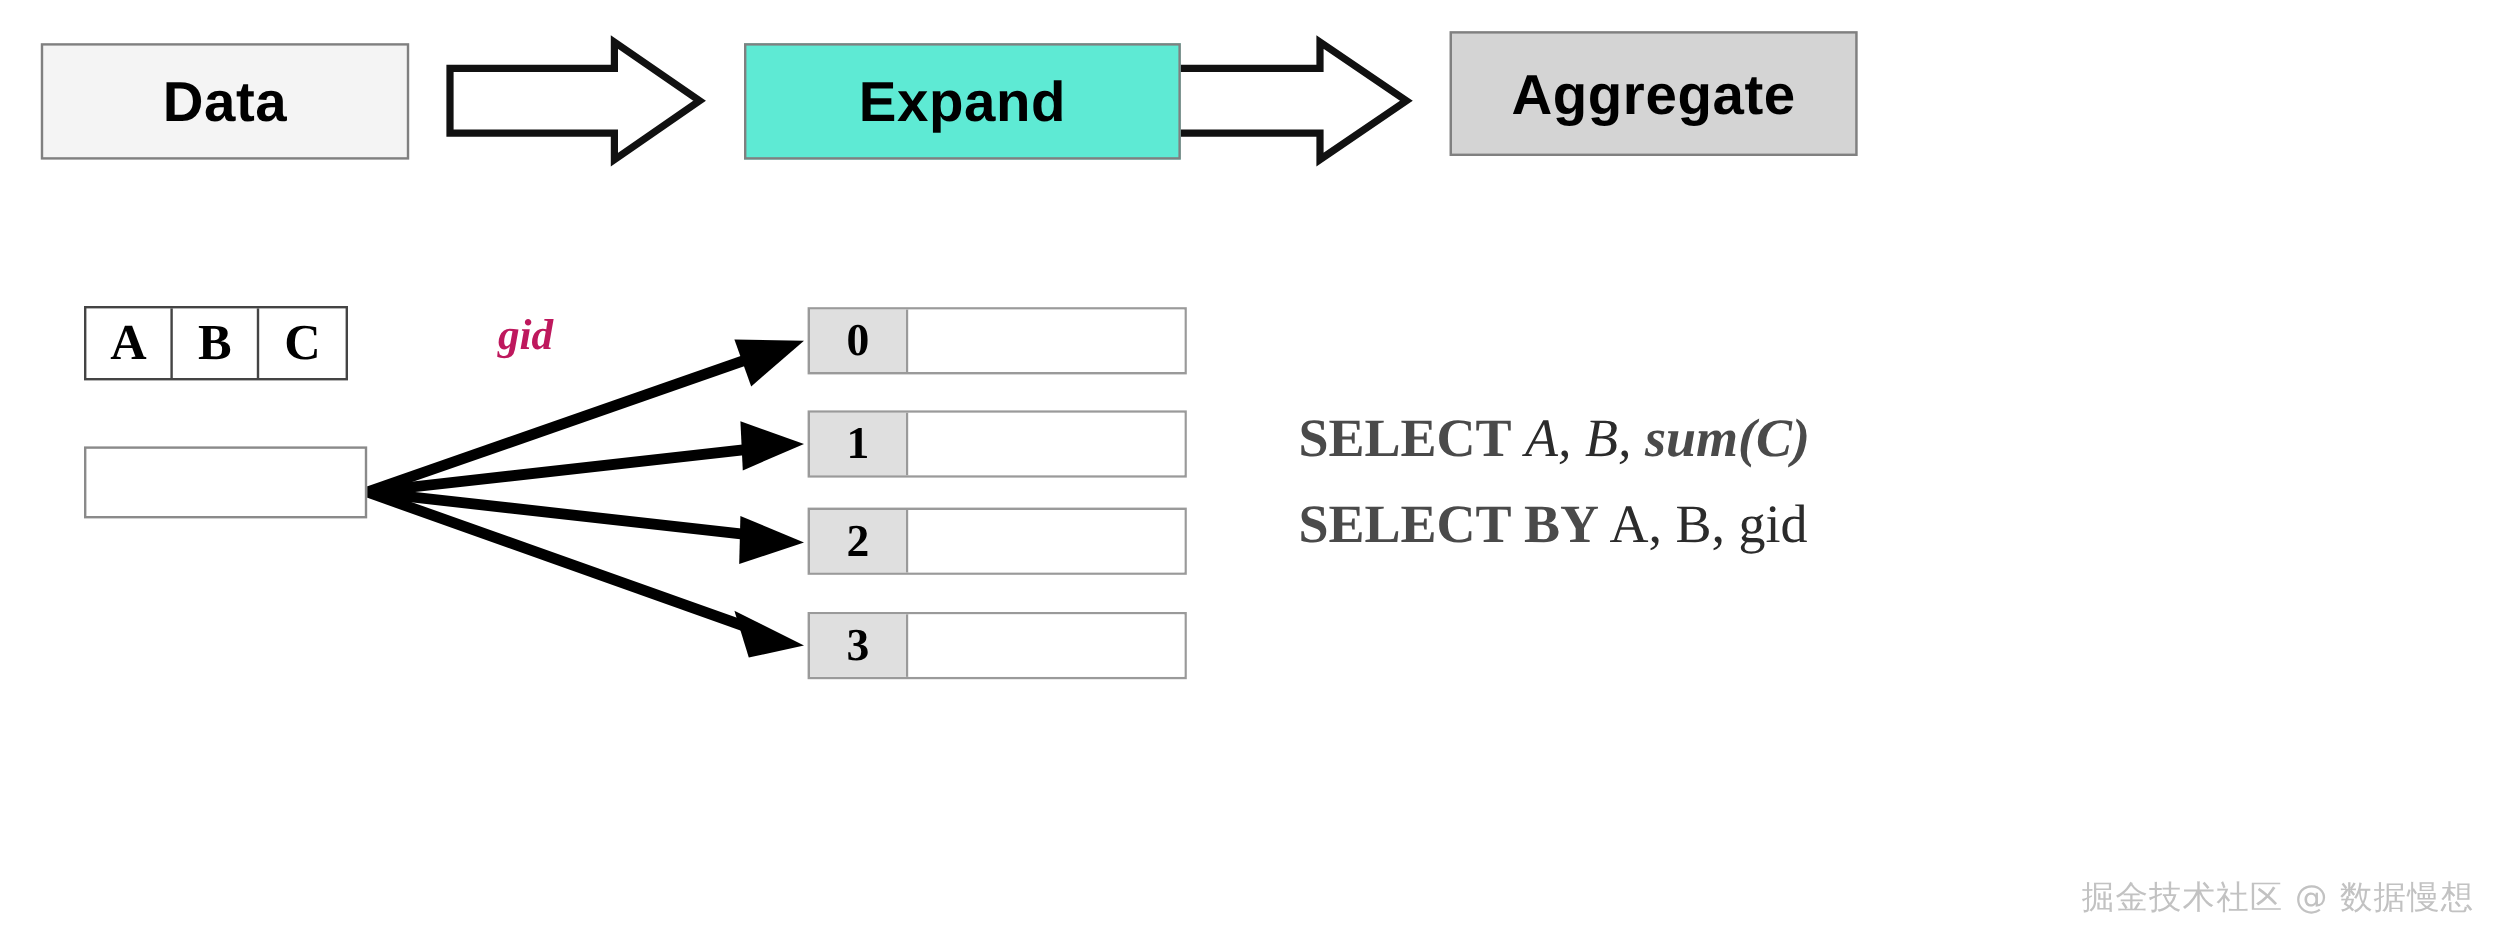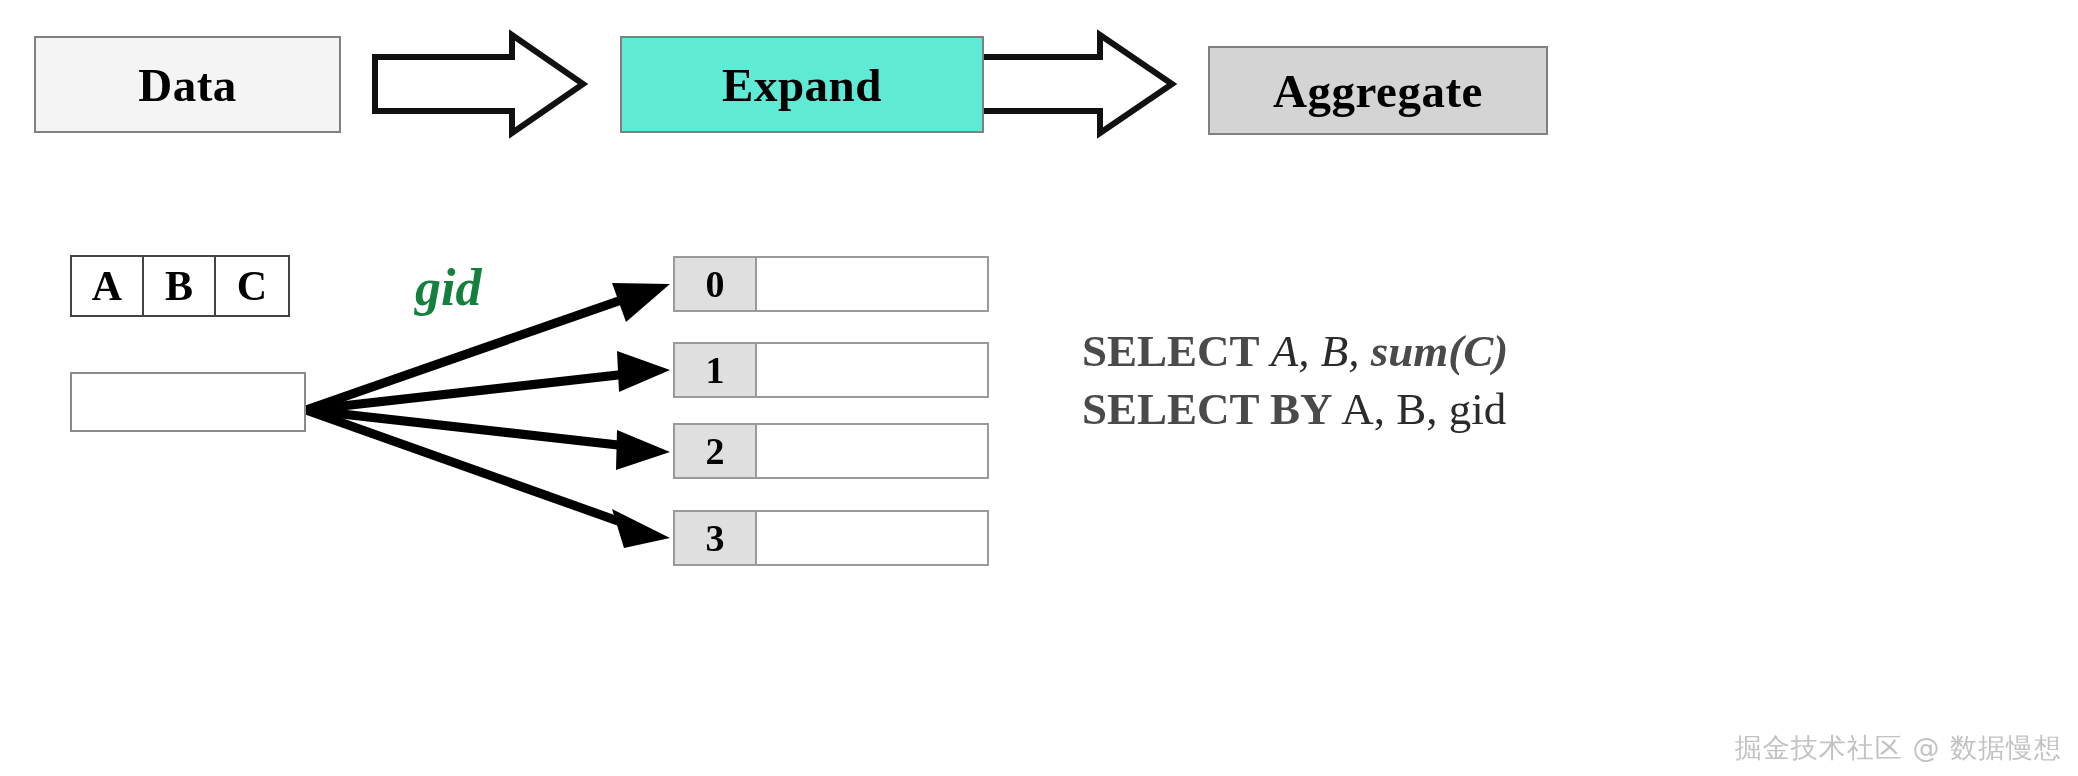--- a/index.html
+++ b/index.html
@@ -27,32 +27,32 @@
     position: absolute;
     box-sizing: border-box;
     border: 2px solid #808080;
     display: flex;
     align-items: center;
     justify-content: center;
     font-weight: bold;
     font-size: 47px;
     letter-spacing: 0.5px;
     color: #000000;
-    font-family: Liberation Serif, serif;
+    font-family: Liberation Sans, sans-serif;
   }
   #stage-data {
     left: 34px; top: 36px; width: 307px; height: 97px;
     background: #f4f4f4;
   }
   #stage-expand {
     left: 620px; top: 36px; width: 364px; height: 97px;
     background: #5eead4;
   }
   #stage-aggregate {
-    left: 1208px; top: 46px; width: 340px; height: 89px;
+    left: 1208px; top: 26px; width: 340px; height: 104px;
     background: #d4d4d4;
   }
 
   
   #abc-table {
     position: absolute;
     left: 70px; top: 255px;
     display: flex;
     border: 2px solid #444444;
     box-sizing: border-box;
@@ -79,24 +79,24 @@
     width: 236px; height: 60px;
     border: 2px solid #8a8a8a;
     box-sizing: border-box;
     background: #ffffff;
   }
 
   
   #gid-label {
     position: absolute;
     left: 415px; top: 258px;
-    font-size: 52px;
+    font-size: 36px;
     font-weight: bold;
     font-style: italic;
-    color: #15803d;
+    color: #be185d;
     font-family: "Liberation Serif", "DejaVu Serif", serif;
   }
 
   
   .gid-row {
     position: absolute;
     left: 673px;
     width: 316px;
     height: 56px;
     display: flex;
@@ -126,21 +126,21 @@
   #sql-block {
     position: absolute;
     left: 1082px;
     top: 322px;
     color: #4a4a4a;
     font-family: "Liberation Serif", "DejaVu Serif", serif;
     font-size: 45px;
     line-height: 58px;
     white-space: nowrap;
   }
-  #sql-block .sql-line { display: block; }
+  #sql-block .sql-line { display: block; margin-top: 14px; }
   #sql-block .kw { font-weight: bold; }
   #sql-block .id { font-weight: normal; font-style: normal; color: #2b2b2b; }
   #sql-block .id-it { font-weight: normal; font-style: italic; color: #2b2b2b; }
   #sql-block .fn { font-weight: bold; font-style: italic; color: #4a4a4a; }
 
   
   #watermark {
     position: absolute;
     right: 16px;
     bottom: 10px;

